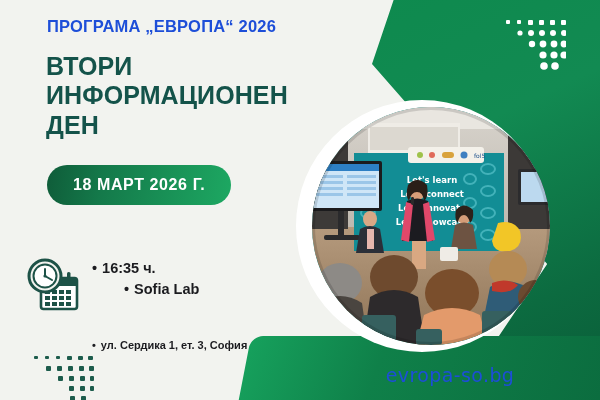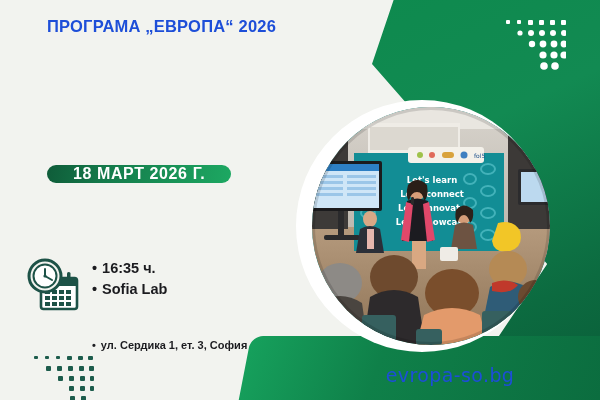--- a/index.html
+++ b/index.html
@@ -87,21 +87,21 @@
     color:#14534a;
     letter-spacing:.1px;
     font-family:"Liberation Sans",sans-serif;
   }
   .headline div{white-space:nowrap;}
 
   
   .date-pill{
     position:absolute;
     left:47px;top:165px;
-    padding:0 26px;
+    padding:11px 26px;
     border-radius:26px;
     background:linear-gradient(100deg,#12663d 0%,#14istance 0%, #136640 18%, #17a05d 100%);
     background:linear-gradient(100deg,#0f5c39 0%,#14794a 30%,#1da862 100%);
     color:#ffffff;
     font-size:16px;
     font-weight:bold;
     letter-spacing:.6px;
     white-space:nowrap;
     font-family:"Liberation Sans",sans-serif;
   }
@@ -113,21 +113,21 @@
     width:58px;height:58px;
   }
   .details{
     position:absolute;
     left:92px;top:258px;
     color:#1b1b1f;
     font-family:"Liberation Sans",sans-serif;
   }
   .details .row{white-space:nowrap;display:block;}
   .details .r1{font-size:14.5px;font-weight:bold;line-height:21px;}
-  .details .r2{font-size:14.5px;font-weight:bold;line-height:21px;}
+  .details .r2{font-size:14.5px;font-weight:bold;line-height:21px;margin-left:32px;}
   .details .r3{font-size:11px;font-weight:bold;line-height:19px;margin-top:36px;}
   .details .bullet{display:inline-block;margin-right:5px;}
 
   
   .dots-tr{position:absolute;left:504px;top:18px;}
   .dots-bl{position:absolute;left:32px;top:355px;}
 </style>
 </head>
 <body>
 
@@ -303,20 +303,25 @@
       <rect x="37" y="31" width="5" height="5" rx="1"></rect>
       <rect x="48" y="31" width="5" height="5" rx="1"></rect>
       <rect x="58" y="31" width="4" height="5" rx="1"></rect>
       <rect x="38" y="41" width="5" height="5" rx="1"></rect>
       <rect x="49" y="41" width="5" height="5" rx="1"></rect>
     </g>
   </svg>
 
   <div class="kicker">ПРОГРАМА „ЕВРОПА“ 2026</div>
 
+  <div class="headline">
+    <div>ВТОРИ</div>
+    <div>ИНФОРМАЦИОНЕН</div>
+    <div>ДЕН</div>
+  </div>
 
   <div class="date-pill">18 МАРТ 2026 Г.</div>
 
   <svg class="detail-icon" viewBox="0 0 58 58">
     <g fill="none" stroke="#1d5247" stroke-width="2.6">
       <rect x="17" y="22" width="36" height="31" rx="2.5" fill="#ffffff"></rect>
     </g>
     <rect x="17" y="22" width="36" height="8" fill="#1d5247"></rect>
     <rect x="25" y="16" width="3.5" height="9" rx="1.6" fill="#1d5247"></rect>
     <rect x="43" y="16" width="3.5" height="9" rx="1.6" fill="#1d5247"></rect>

